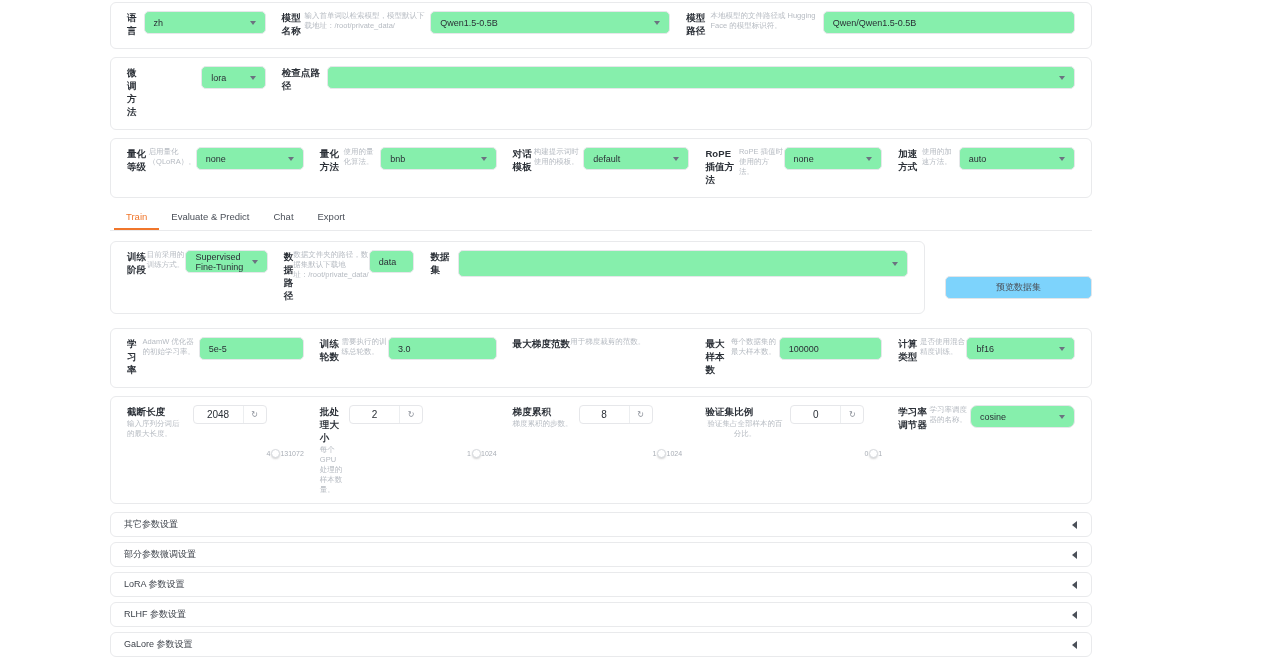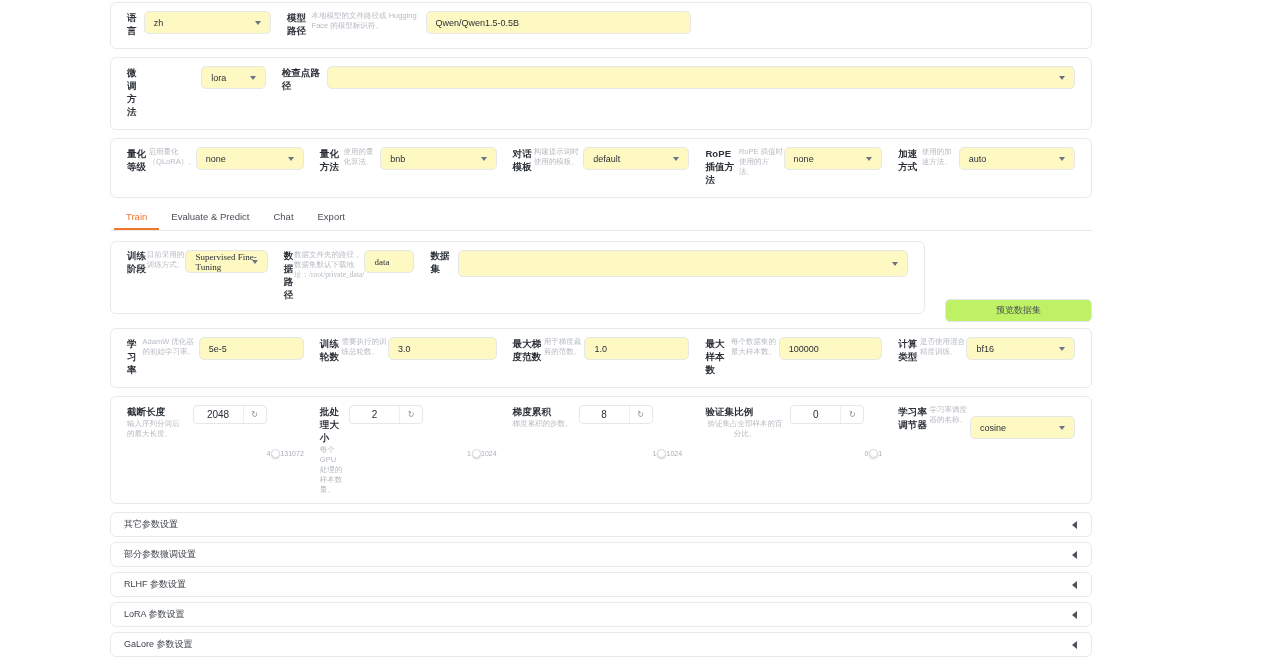--- a/index.html
+++ b/index.html
@@ -28,21 +28,21 @@
   .lbl {
     font-size: 9.5px; color: #2c3138; font-weight: 600;
     line-height: 13px; margin-bottom: 1px; letter-spacing: .1px;
   }
   .hint {
     font-size: 7.5px; color: #b6bbc2; line-height: 10px;
     margin-bottom: 5px; font-weight: 400;
   }
   .ctl {
     height: 23px; border: 1px solid #e6e7ea; border-radius: 5px;
-    background: #fef9c3; display: flex; align-items: center;
+    background: #86efac; display: flex; align-items: center;
     padding: 0 9px; font-size: 9px; color: #2a2f36;
     position: relative; width: 100%;
   }
   .ctl.dd::after {
     content: ""; position: absolute; right: 9px; top: 50%;
     margin-top: -1.5px;
     border-left: 3.2px solid transparent;
     border-right: 3.2px solid transparent;
     border-top: 4px solid #6b7280;
   }
@@ -54,21 +54,21 @@
     margin: 6px 0 10px 0; padding-left: 4px;
   }
   .tab {
     font-size: 9.5px; color: #4b5059; padding: 5px 12px 6px 12px;
     border-bottom: 2px solid transparent; cursor: pointer; white-space: nowrap;
   }
   .tab.active { color: #f0762b; border-bottom-color: #f0762b; }
 
   
   .btn-ghost {
-    height: 23px; background: #bef264; border: 1px solid #e3e5e8;
+    height: 23px; background: #7dd3fc; border: 1px solid #e3e5e8;
     border-radius: 5px; font-size: 9px; color: #4a4f57;
     display: flex; align-items: center; justify-content: center;
     width: 100%; cursor: pointer;
   }
 
   
   .num-row { display: flex; align-items: flex-start; gap: 6px; }
   .num-text { flex: 1; min-width: 0; }
   .stepper {
     display: flex; align-items: stretch; height: 19px;
@@ -124,20 +124,27 @@
 
     <div class="panel" style="margin-top:2px;">
       <div class="col" style="width:160px;">
         <div class="lbl">语言</div>
         <div class="hint" style="min-height:10px;"></div>
         <div class="ctl dd">
           <span>zh</span>
         </div>
       </div>
       <div class="col" style="width:420px;">
+        <div class="lbl">模型名称</div>
+        <div class="hint">输入首单词以检索模型，模型默认下载地址：/root/private_data/</div>
+        <div class="ctl dd">
+          <span>Qwen1.5-0.5B</span>
+        </div>
+      </div>
+      <div class="col" style="width:420px;">
         <div class="lbl">模型路径</div>
         <div class="hint">本地模型的文件路径或 Hugging Face 的模型标识符。</div>
         <div class="ctl">
           <span>Qwen/Qwen1.5-0.5B</span>
         </div>
       </div>
     </div>
 
     <div class="panel">
       <div class="col" style="width:160px;gap:30px;">
@@ -194,21 +201,21 @@
       </div>
     </div>
 
     <div class="tabs">
       <div class="tab active">Train</div>
       <div class="tab">Evaluate &amp; Predict</div>
       <div class="tab">Chat</div>
       <div class="tab">Export</div>
     </div>
 
-    <div style="display:flex; gap:20px; align-items:flex-end;font-family:Liberation Serif, serif;">
+    <div style="display:flex; gap:20px; align-items:center;">
       <div class="panel" style="width:815px; align-items:flex-start;">
         <div class="col" style="width:160px;">
           <div class="lbl">训练阶段</div>
           <div class="hint" style="min-height:22px;">目前采用的训练方式。</div>
           <div class="ctl dd">
             <span>Supervised Fine-Tuning</span>
           </div>
         </div>
         <div class="col" style="width:150px;">
           <div class="lbl">数据路径</div>
@@ -241,23 +248,20 @@
       <div class="col" style="width:196px;">
         <div class="lbl">训练轮数</div>
         <div class="hint">需要执行的训练总轮数。</div>
         <div class="ctl">
           <span>3.0</span>
         </div>
       </div>
       <div class="col" style="width:196px;">
         <div class="lbl">最大梯度范数</div>
         <div class="hint">用于梯度裁剪的范数。</div>
-        <div class="ctl">
-          <span>1.0</span>
-        </div>
       </div>
       <div class="col" style="width:196px;">
         <div class="lbl">最大样本数</div>
         <div class="hint">每个数据集的最大样本数。</div>
         <div class="ctl">
           <span>100000</span>
         </div>
       </div>
       <div class="col" style="width:196px;">
         <div class="lbl">计算类型</div>
@@ -349,41 +353,41 @@
             <div class="fill" style="width:0%;"></div>
             <div class="knob" style="left:0%;"></div>
           </div>
           <span class="end">1</span>
         </div>
       </div>
 
       <div class="col" style="width:196px;">
         <div class="lbl">学习率调节器</div>
         <div class="hint">学习率调度器的名称。</div>
-        <div class="ctl dd" style="margin-top:11px;">
+        <div class="ctl dd" style="border-radius:7px;">
           <span>cosine</span>
         </div>
       </div>
     </div>
 
     <div style="margin-top:8px;">
       <div class="acc">
         <span class="t">其它参数设置</span>
         <span class="caret"></span>
       </div>
       <div class="acc">
         <span class="t">部分参数微调设置</span>
         <span class="caret"></span>
       </div>
       <div class="acc">
+        <span class="t">LoRA 参数设置</span>
+        <span class="caret"></span>
+      </div>
+      <div class="acc">
         <span class="t">RLHF 参数设置</span>
-        <span class="caret"></span>
-      </div>
-      <div class="acc">
-        <span class="t">LoRA 参数设置</span>
         <span class="caret"></span>
       </div>
       <div class="acc">
         <span class="t">GaLore 参数设置</span>
         <span class="caret"></span>
       </div>
 
     </div>
 
   </div>

